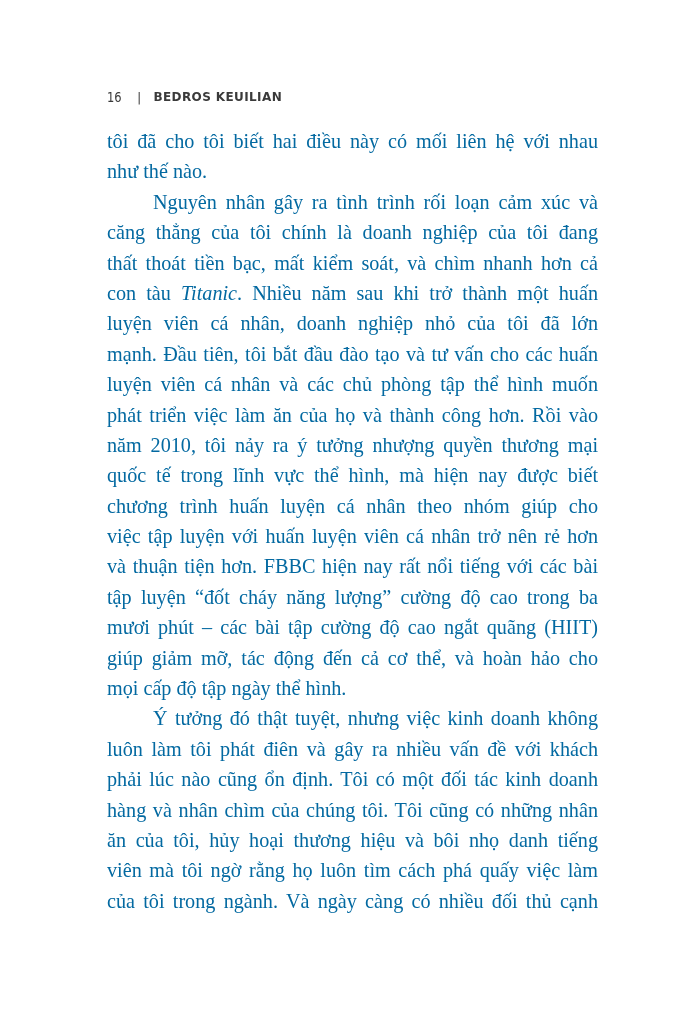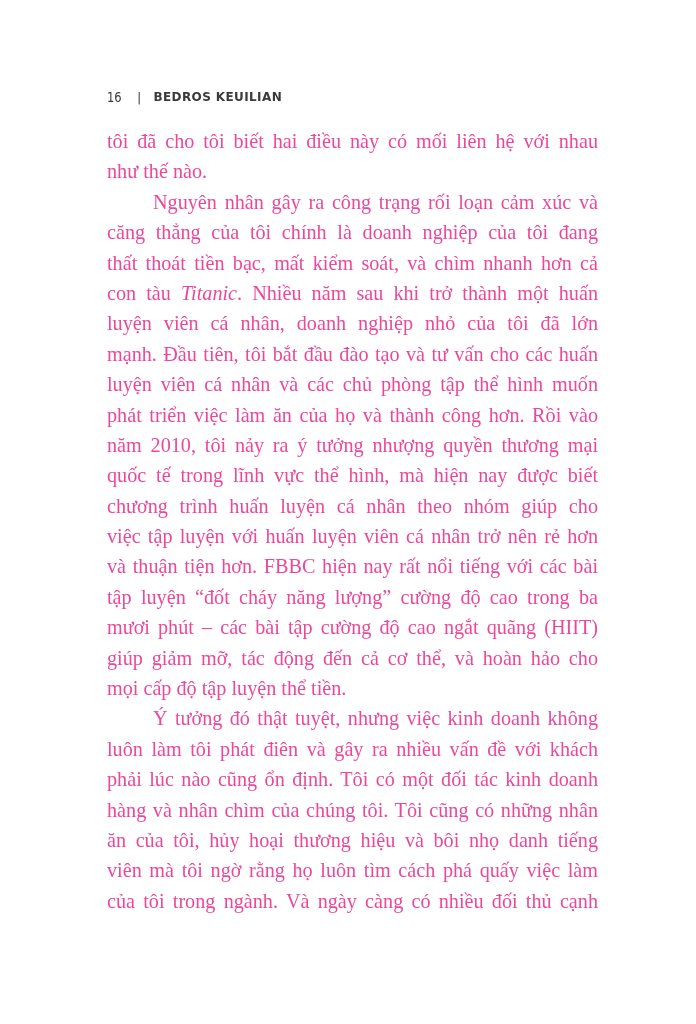--- a/index.html
+++ b/index.html
@@ -51,21 +51,21 @@
     letter-spacing: 0.4px;
   }
   .body-text {
     position: absolute;
     left: 107px;
     top: 126px;
     width: 491px;
     font-family: "Liberation Serif", "DejaVu Serif", serif;
     font-size: 20.2px;
     line-height: 30.4px;
-    color: #ec4899;
+    color: #0369a1;
   }
   .line {
     display: block;
     white-space: nowrap;
     text-align: justify;
     text-align-last: justify;
     height: 30.4px;
   }
   .line.last {
     text-align-last: left;
@@ -84,37 +84,37 @@
 
   <div class="running-head">
     <span class="page-number">16</span>
     <span class="head-sep">|</span>
     <span class="author">BEDROS KEUILIAN</span>
   </div>
 
   <div class="body-text">
     <span class="line">tôi đã cho tôi biết hai điều này có mối liên hệ với nhau</span>
     <span class="line last">như thế nào.</span>
-    <span class="line indent">Nguyên nhân gây ra công trạng rối loạn cảm xúc và</span>
+    <span class="line indent">Nguyên nhân gây ra tình trình rối loạn cảm xúc và</span>
     <span class="line">căng thẳng của tôi chính là doanh nghiệp của tôi đang</span>
     <span class="line">thất thoát tiền bạc, mất kiểm soát, và chìm nhanh hơn cả</span>
     <span class="line"><span>con tàu </span><span class="ital">Titanic</span><span>. Nhiều năm sau khi trở thành một huấn</span></span>
     <span class="line">luyện viên cá nhân, doanh nghiệp nhỏ của tôi đã lớn</span>
     <span class="line">mạnh. Đầu tiên, tôi bắt đầu đào tạo và tư vấn cho các huấn</span>
     <span class="line">luyện viên cá nhân và các chủ phòng tập thể hình muốn</span>
     <span class="line">phát triển việc làm ăn của họ và thành công hơn. Rồi vào</span>
     <span class="line">năm 2010, tôi nảy ra ý tưởng nhượng quyền thương mại</span>
     <span class="line">quốc tế trong lĩnh vực thể hình, mà hiện nay được biết</span>
     <span class="line">chương trình huấn luyện cá nhân theo nhóm giúp cho</span>
     <span class="line">việc tập luyện với huấn luyện viên cá nhân trở nên rẻ hơn</span>
     <span class="line">và thuận tiện hơn. FBBC hiện nay rất nổi tiếng với các bài</span>
     <span class="line">tập luyện “đốt cháy năng lượng” cường độ cao trong ba</span>
     <span class="line">mươi phút – các bài tập cường độ cao ngắt quãng (HIIT)</span>
     <span class="line">giúp giảm mỡ, tác động đến cả cơ thể, và hoàn hảo cho</span>
-    <span class="line last">mọi cấp độ tập luyện thể tiền.</span>
+    <span class="line last">mọi cấp độ tập ngày thể hình.</span>
     <span class="line indent">Ý tưởng đó thật tuyệt, nhưng việc kinh doanh không</span>
     <span class="line">luôn làm tôi phát điên và gây ra nhiều vấn đề với khách</span>
     <span class="line">phải lúc nào cũng ổn định. Tôi có một đối tác kinh doanh</span>
     <span class="line">hàng và nhân chìm của chúng tôi. Tôi cũng có những nhân</span>
     <span class="line">ăn của tôi, hủy hoại thương hiệu và bôi nhọ danh tiếng</span>
     <span class="line">viên mà tôi ngờ rằng họ luôn tìm cách phá quấy việc làm</span>
     <span class="line">của tôi trong ngành. Và ngày càng có nhiều đối thủ cạnh</span>
   </div>
 
 </div>

